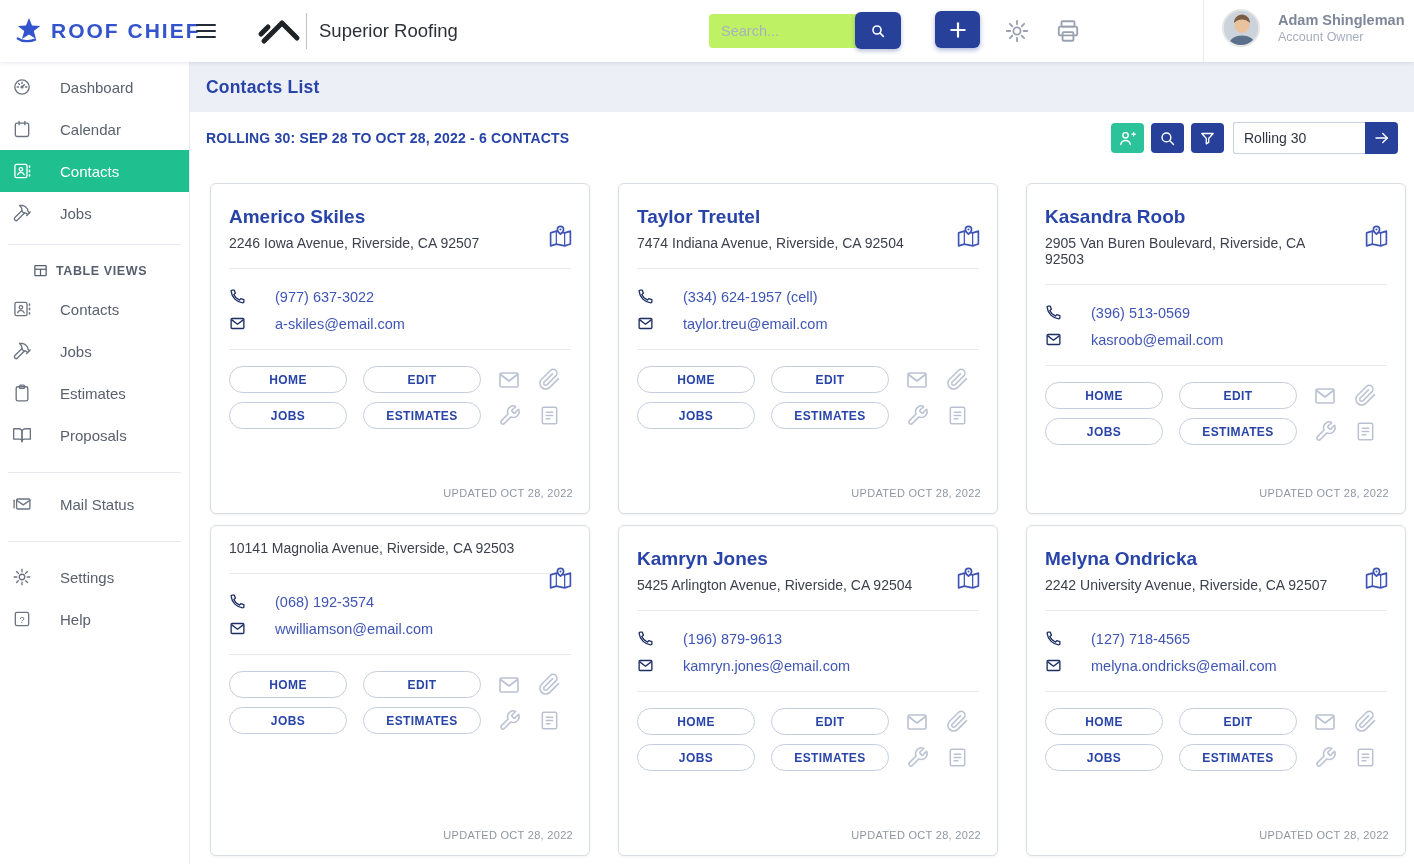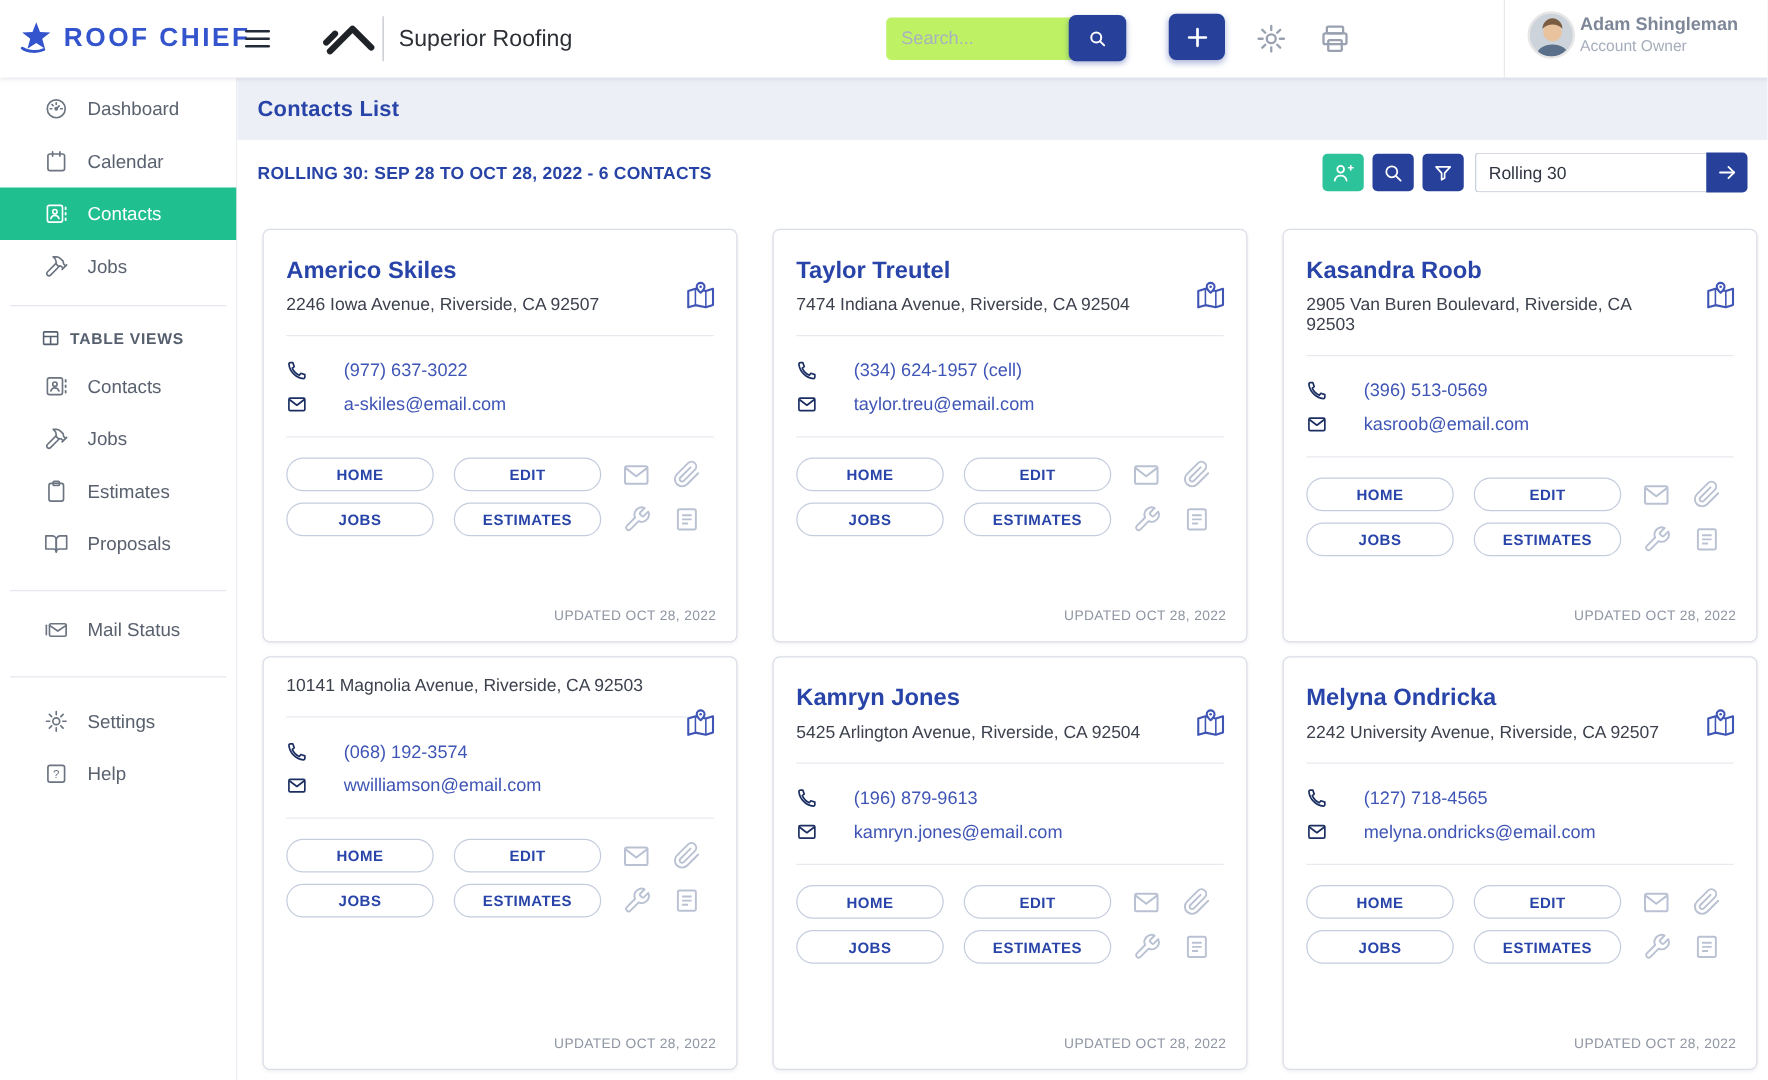--- a/index.html
+++ b/index.html
@@ -26,29 +26,29 @@
     background:#27419a; color:#fff; cursor:pointer; box-shadow:0 2px 4px rgba(39,65,154,.35);
     display:flex; align-items:center; justify-content:center; }
   .plus-btn { position:absolute; left:935px; top:11px; width:45px; height:37px; border:none; border-radius:6px;
     background:#27419a; color:#fff; cursor:pointer; box-shadow:0 2px 5px rgba(39,65,154,.4);
     display:flex; align-items:center; justify-content:center; }
   .hdr-icon-btn { position:absolute; top:16px; width:30px; height:30px; background:none; border:none;
     color:#99a1b0; cursor:pointer; display:flex; align-items:center; justify-content:center; }
   .gear-pos { left:1002px; }
   .print-pos { left:1053px; }
   .hdr-divider { position:absolute; left:1203px; top:0; width:1px; height:62px; background:#e8eaee; }
-  .userbox { position:absolute; left:1222px; top:9px; display:flex; align-items:center; gap:4px; }
+  .userbox { position:absolute; left:1222px; top:9px; display:flex; align-items:center; gap:18px; }
   .avatar { width:38px; height:38px; border-radius:50%; border:2px solid #e6e6e6; overflow:hidden; background:#cfd6de; }
   .user-name { font-size:14.5px; font-weight:bold; color:#7e8798; }
   .user-role { font-size:12.5px; color:#a5adbb; margin-top:2px; }
 
   
   .sidebar { position:absolute; top:62px; left:0; width:190px; height:802px; background:#fff;
     border-right:1px solid #e7e9ef; padding-top:4px; }
-  .side-item { display:flex; align-items:center; gap:15px; height:42px; padding-left:35px;
+  .side-item { display:flex; align-items:center; gap:28px; height:42px; padding-left:12px;
     color:#59616e; font-size:15px; cursor:pointer; }
   .side-item svg { width:20px; height:20px; color:#6b7480; flex:0 0 auto; }
   .side-item.active { background:#1fbf90; color:#fff; }
   .side-item.active svg { color:#fff; }
   .side-divider { height:1px; background:#e5e8ee; margin:10px 8px; }
   .section-label { display:flex; align-items:center; gap:8px; padding-left:33px; margin:18px 0 10px;
     font-size:12.5px; font-weight:bold; letter-spacing:.6px; color:#555f6e; }
   .section-label svg { width:15px; height:15px; color:#555f6e; }
 
   
@@ -57,21 +57,21 @@
   .page-title { font-size:17.5px; font-weight:bold; color:#2844a8; letter-spacing:.2px; }
   .filter-row { position:relative; height:52px; background:#fff; }
   .filter-summary { position:absolute; left:16px; top:50%; transform:translateY(-50%);
     font-size:14px; font-weight:bold; color:#2743a6; letter-spacing:.2px; }
   .filter-controls { position:absolute; right:16px; top:50%; transform:translateY(-50%);
     display:flex; align-items:center; }
   .sq-btn { width:33px; height:30px; border:none; border-radius:4px; color:#fff; cursor:pointer;
     display:flex; align-items:center; justify-content:center; }
   .sq-green { background:#2cc39b; margin-right:7px; }
   .sq-blue { background:#27419a; margin-right:7px; }
-  .rolling-input { width:185px; height:32px; border:1px solid #c9cfdb; border-right:none;
+  .rolling-input { width:132px; height:32px; border:1px solid #c9cfdb; border-right:none;
     border-radius:3px 0 0 3px; padding:0 10px; font-size:14px; color:#2f3440; outline:none;
     margin-left:2px; font-family:inherit; }
   .go-btn { width:33px; height:32px; border:none; border-radius:0 4px 4px 0; background:#27419a;
     color:#fff; cursor:pointer; display:flex; align-items:center; justify-content:center; }
 
   
   .grid { margin:19px 16px 0 20px; display:grid; grid-template-columns:repeat(3,380px);
     gap:11px 28px; }
   .card { position:relative; width:380px; height:331px; background:#fff; border:1px solid #d9dde6;
     border-radius:6px; padding:14px 18px 0 18px; box-shadow:0 1px 3px rgba(30,40,90,.06); }

